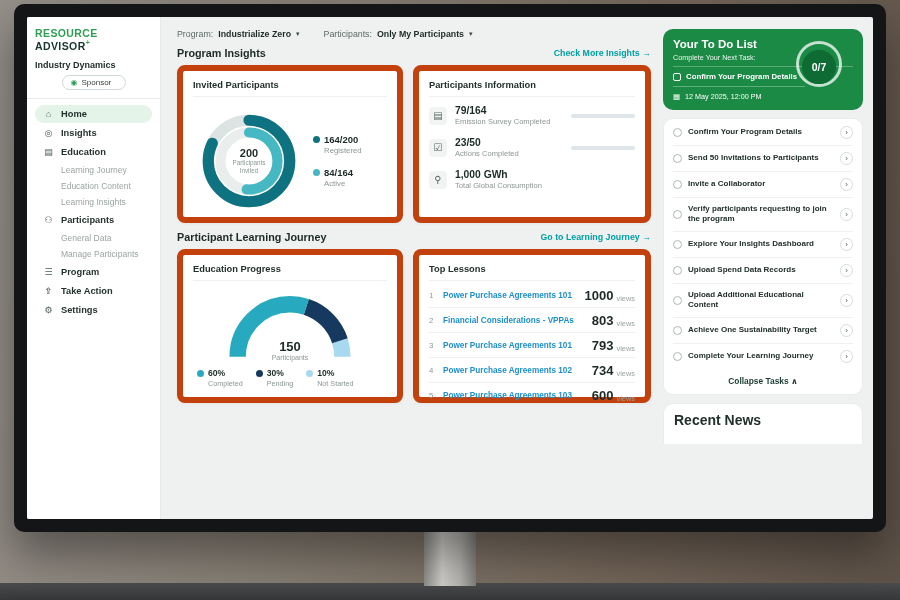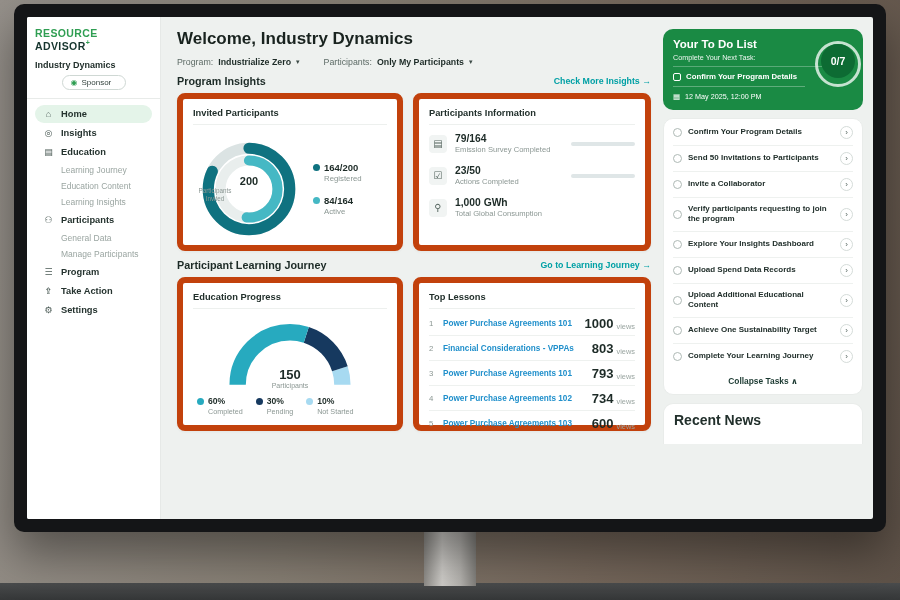--- a/index.html
+++ b/index.html
@@ -54,21 +54,21 @@
   .card { background:#fff; border-radius:8px; border:6px solid #c2410c;
     box-shadow:0 1px 3px rgba(30,40,36,.05); padding:9px 10px; }
   .card-title { font-size:9.3px; font-weight:bold; color:#22302c;
     padding-bottom:6px; border-bottom:1px solid #edf0ee; margin-bottom:8px; }
 
   .card-invited { width:226px; height:158px; }
   .donut-wrap { display:flex; align-items:center; gap:8px; }
   .donut-box { position:relative; width:112px; height:112px; }
   .donut-box svg { width:112px; height:112px; }
   .donut-center { position:absolute; inset:0; display:flex; flex-direction:column;
-    justify-content:center; text-align:center; }
+    align-items:center; justify-content:center; text-align:center; }
   .donut-center .dc-val { font-size:11px; font-weight:bold; color:#1d2b27; }
   .donut-center .dc-lab { font-size:6.3px; color:#8b9793; width:44px; line-height:1.25; }
   .legend-v { display:flex; flex-direction:column; gap:12px; }
   .lv-item { font-size:8px; }
   .lv-top { display:flex; align-items:center; gap:4px; font-size:9.5px; font-weight:bold; color:#1d2b27; }
   .dot { width:7px; height:7px; border-radius:50%; flex-shrink:0; }
   .dot-registered { background:#0f7280; }
   .dot-active { background:#45b8c4; }
   .lv-lab { padding-left:11px; color:#8b9793; font-size:7.8px; margin-top:1px; }
 
@@ -107,22 +107,22 @@
   .rightpanel { width:212px; flex-shrink:0; padding:12px 10px 0 2px; }
   .todo-card { position:relative; background:#1a8a44; border-radius:10px; color:#fff;
     padding:9px 10px; margin-bottom:8px; }
   .todo-title { font-size:11.5px; font-weight:bold; margin-bottom:3px; }
   .todo-sub { font-size:7.2px; opacity:.92; padding-bottom:4px; border-bottom:1px solid rgba(255,255,255,.3); }
   .todo-task { display:flex; align-items:center; gap:5px; font-size:7.8px; font-weight:bold;
     padding:5px 0; border-bottom:1px solid rgba(255,255,255,.3); width:132px; cursor:pointer; }
   .todo-check { width:8px; height:8px; border:1px solid #fff; border-radius:2px; flex-shrink:0; }
   .todo-due { display:flex; align-items:center; gap:5px; font-size:7.2px; padding-top:5px; }
   .cal-icon { font-size:7.5px; }
-  .todo-ring { position:absolute; right:2px; top:12px; width:46px; height:46px; border-radius:50%;
-    border:3px solid rgba(255,255,255,.75); display:flex; align-items:flex-start; justify-content:center; }
+  .todo-ring { position:absolute; right:21px; top:12px; width:46px; height:46px; border-radius:50%;
+    border:3px solid rgba(255,255,255,.75); display:flex; align-items:flex-end; justify-content:center; }
   .todo-ring-inner { width:34px; height:34px; border-radius:50%; background:#0d6b33;
     display:flex; align-items:center; justify-content:center; font-size:10.5px; font-weight:bold; }
 
   .tasks-card { background:#fff; border-radius:10px; border:1px solid #e9ecea; padding:1px 9px; margin-bottom:8px; }
   .task-row { display:flex; align-items:center; gap:6px; padding:6px 0; border-bottom:1px solid #eef1ef; cursor:pointer; }
   .task-check { width:9px; height:9px; border:1px solid #aeb9b5; border-radius:50%; flex-shrink:0; }
   .task-label { flex:1; font-size:8px; font-weight:bold; color:#22302c; line-height:1.3; }
   .task-go { width:13px; height:13px; border:1px solid #d5dcd9; border-radius:50%; color:#55655f;
     font-size:8px; display:flex; align-items:center; justify-content:center; flex-shrink:0; }
   .collapse-row { text-align:center; padding:7px 0; font-size:8.4px; font-weight:bold; color:#1c3a32; cursor:pointer; }
@@ -180,21 +180,20 @@
           <span class="nav-icon">⇪</span>
           <span>Take Action</span>
         </div>
         <div class="nav-item">
           <span class="nav-icon">⚙</span>
           <span>Settings</span>
         </div>
       </div>
 
       <div class="main">
-        <div class="page-title">Welcome, Industry Dynamics</div>
 
         <div class="filters">
           <div class="filter">
             <span class="f-label">Program:</span>
             <span class="f-value">Industrialize Zero</span>
             <span class="chev">▾</span>
           </div>
           <div class="filter">
             <span class="f-label">Participants:</span>
             <span class="f-value">Only My Participants</span>

